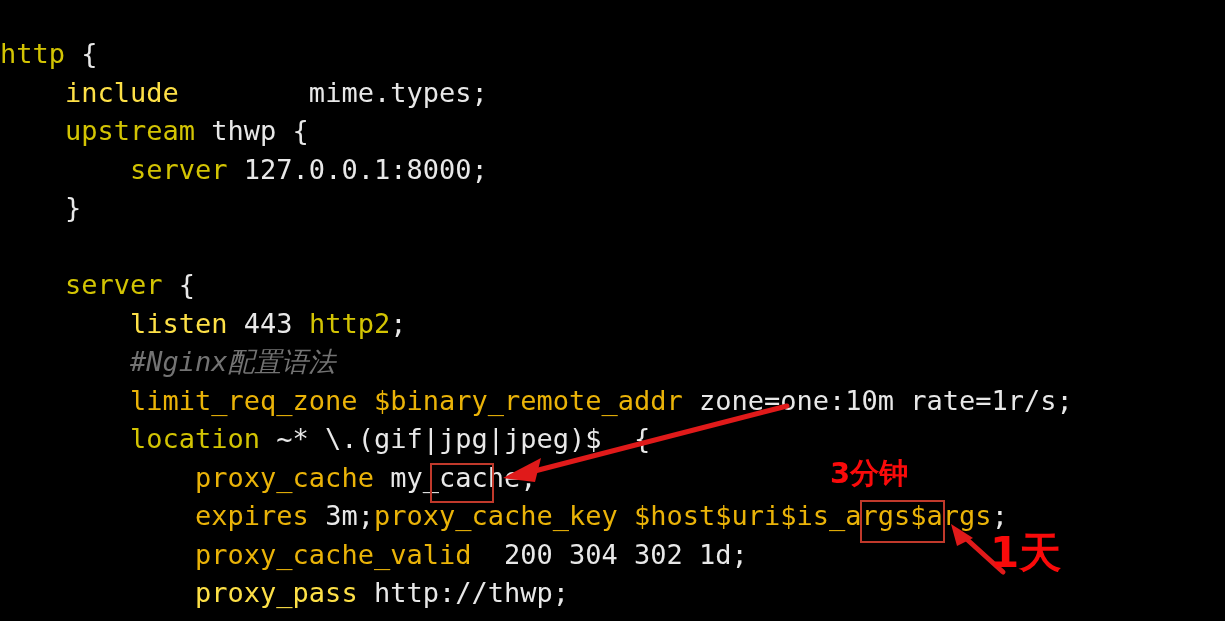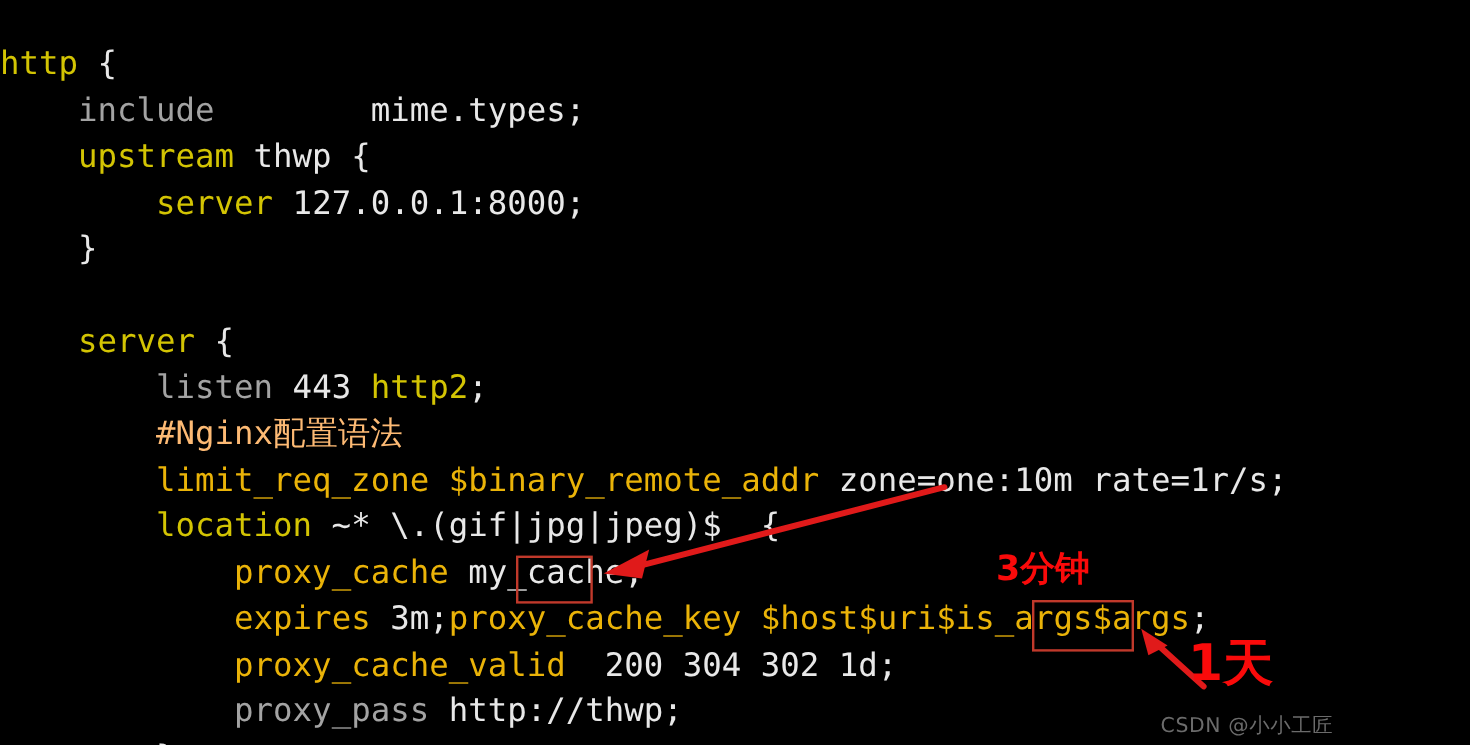--- a/index.html
+++ b/index.html
@@ -30,24 +30,24 @@
     letter-spacing: 0px;
   }
   .ln {
     display: block;
     height: 38.5px;
     white-space: pre;
   }
 
   
   .kw-yellow  { color: #d3c403; }          
-  .kw-green   { color: #a3a3a3; }          
+  .kw-green   { color: #fde047; }          
   .kw-cyan    { color: #eab308; }          
   .plain      { color: #e8e8e8; }          
-  .comment    { color: #fdba74; }          
+  .comment    { color: #737373; font-style: italic; }          
   .cjkcom     { font-family: "DejaVu Sans", "Liberation Sans", sans-serif; }
 
   
   .redbox {
     position: absolute;
     border: 2px solid #c0392b;
     box-sizing: border-box;
     pointer-events: none;
   }
   #box-3m { left: 430px; top: 463px; width: 64px;  height: 40px; }
@@ -97,15 +97,14 @@
     <polygon points="8,80 46,60 40,84" fill="#e01a1a"></polygon>
   </svg>
   <div class="redlabel" id="lbl-3min">3分钟</div>
 
   <svg class="arrowsvg" id="arrow-1d" width="90" height="60" viewBox="0 0 90 60">
     <line x1="58" y1="52" x2="16" y2="14" stroke="#e01a1a" stroke-width="5" stroke-linecap="round"></line>
     <polygon points="6,4 28,18 12,26" fill="#e01a1a"></polygon>
   </svg>
   <div class="redlabel" id="lbl-1day">1天</div>
 
-  <div id="watermark">CSDN @小小工匠</div>
 
 </div>
 
 </body></html>

